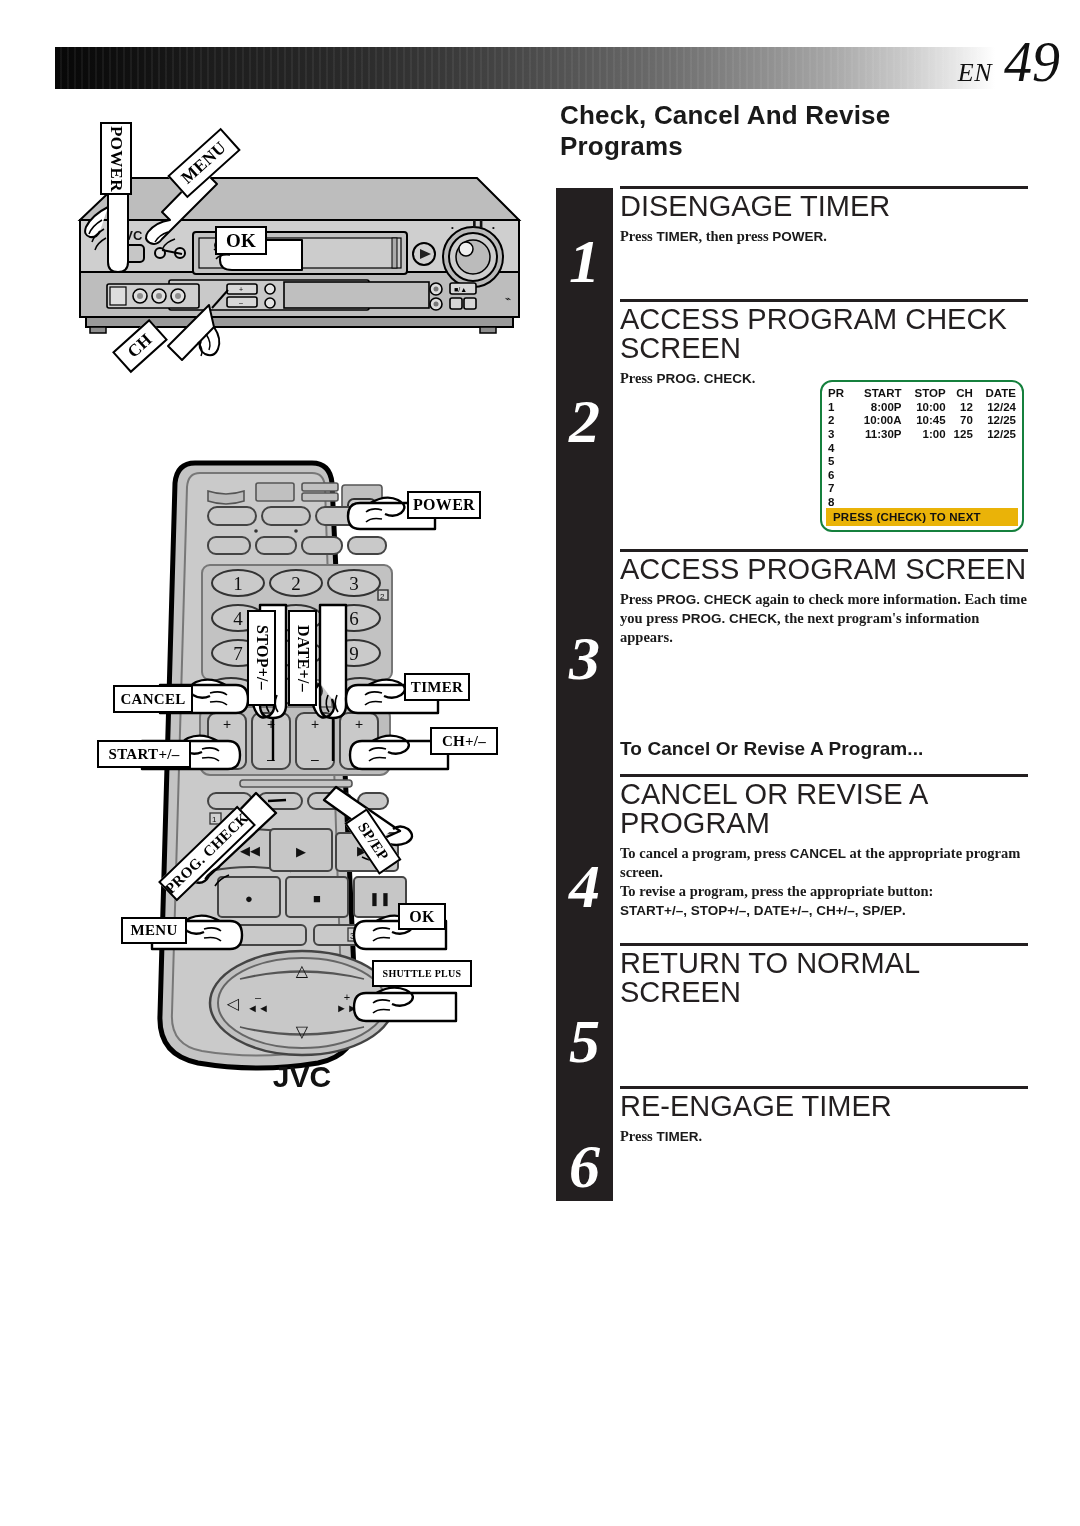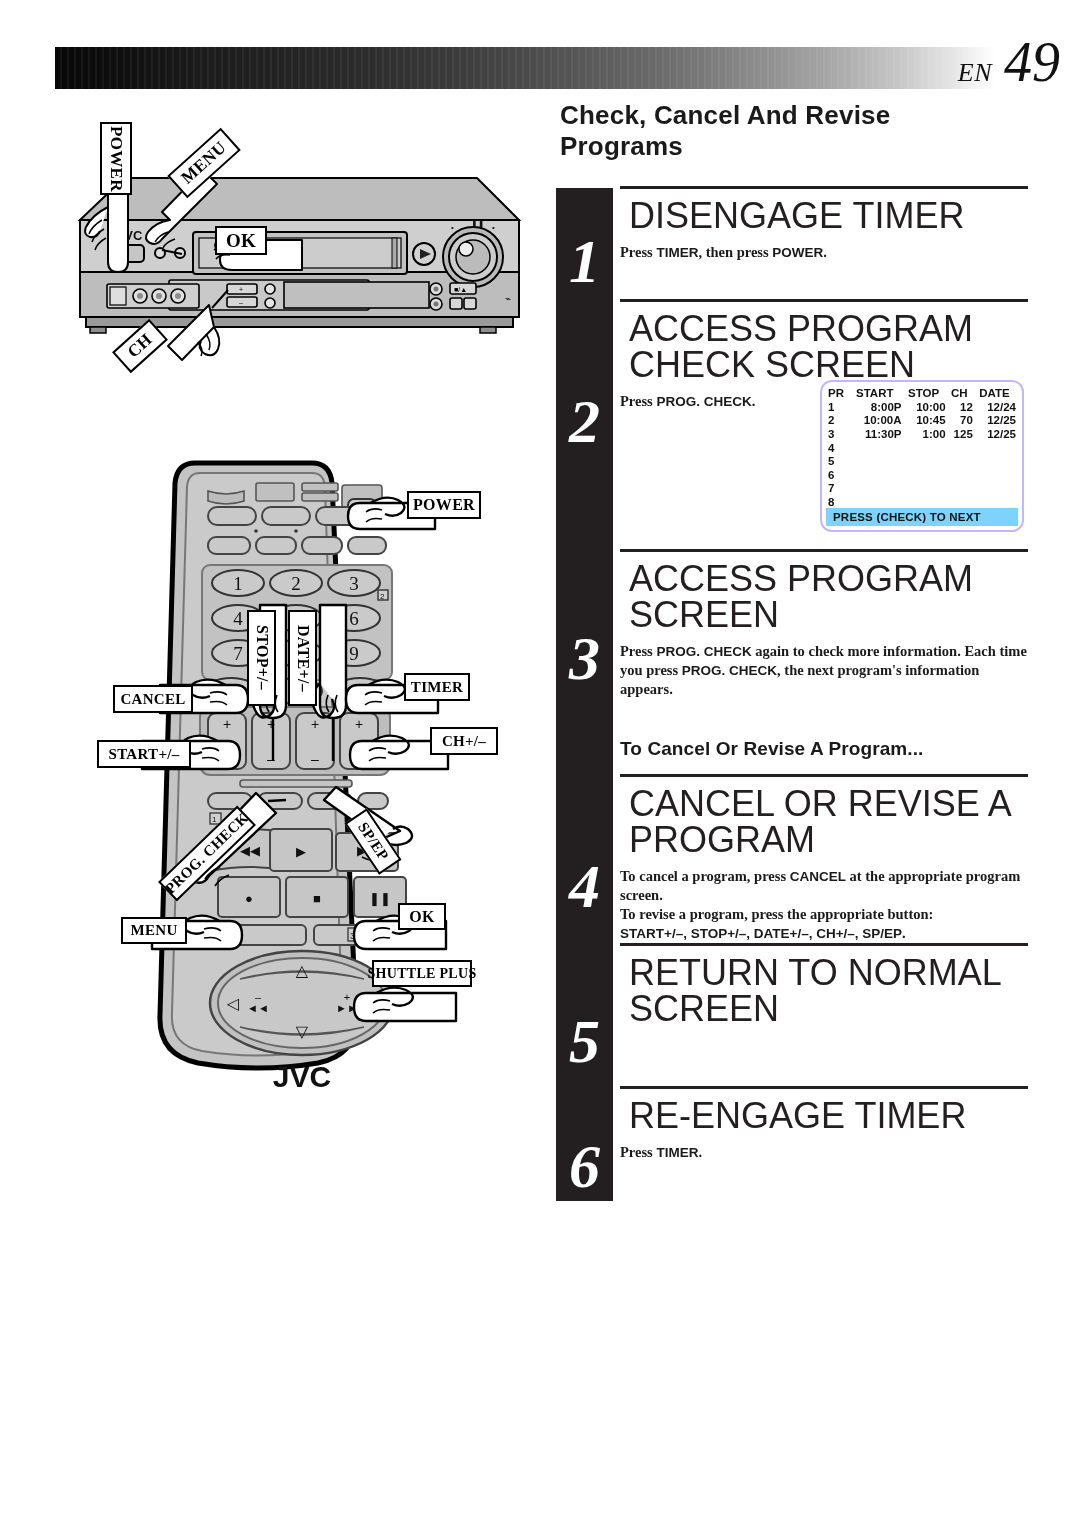--- a/index.html
+++ b/index.html
@@ -48,50 +48,50 @@
     position:absolute; left:556px; width:57px; text-align:center;
     font-family:"Liberation Serif", serif; font-style:italic; font-weight:bold;
     color:#fff; font-size:62px; line-height:1; z-index:3;
   }
 
   .step {
     position:absolute; left:620px; width:408px;
   }
   .step .rule { height:3px; background:#231f20; margin-bottom:3px; }
   .step h2 {
-    margin:9px; font-weight:normal; font-size:36px; line-height:1.0;
+    margin:0; font-weight:normal; font-size:29px; line-height:1.0;
     letter-spacing:0px; color:#231f20;
     font-family:"Liberation Sans", sans-serif;
   }
   .step .body {
     margin-top:6px; font-family:"Liberation Serif", serif;
     font-size:14.5px; line-height:1.32; color:#1a1a1a;font-weight:bold;
   }
   .step .body b { font-family:"Liberation Sans", sans-serif; font-size:13.5px; }
 
   #subheading {
     position:absolute; left:620px; width:408px;
     font-size:19px; font-weight:bold; color:#1a1a1a; letter-spacing:.1px;
   }
 
   
   #osd {
     position:absolute; left:820px; top:380px; width:204px; height:152px;
-    border:2px solid #c4b5fd; border-radius:12px; background:#fff;
+    border:2px solid #15803d; border-radius:12px; background:#fff;
     padding:5px 6px 0 6px; overflow:hidden;
   }
   #osd table { width:100%; border-collapse:collapse;
     font-family:"Liberation Sans", sans-serif; font-weight:bold; font-size:11.5px; color:#111; }
-  #osd th { font-weight:bold; padding:0 0 1px 0; }
+  #osd th { font-weight:bold; padding:0 0 1px 0; text-align:right; }
   #osd th.l, #osd td.l { text-align:left; }
   #osd td { padding:0; text-align:right; height:13.6px; }
   #osd .pr { width:20px; }
   #osd-footer{
     position:absolute; left:4px; right:4px; bottom:4px; height:18px;
-    background:#7dd3fc; display:flex; align-items:center; padding-left:7px;
+    background:#eab308; display:flex; align-items:center; padding-left:7px;
     font-size:11.5px; font-weight:bold; letter-spacing:.2px; color:#111;
   }
 
   
   #vcr-fig { position:absolute; left:62px; top:112px; width:470px; height:290px; }
   #remote-fig { position:absolute; left:90px; top:455px; width:410px; height:650px; }
 
   .flag {
     position:absolute; background:#fff; border:2px solid #000;
     font-family:"Liberation Serif", serif; font-weight:bold; color:#000;
@@ -520,13 +520,13 @@
 <div class="flag" style="left:113px; top:685px; width:80px; height:28px; font-size:15px;">CANCEL</div>
 <div class="flag" style="left:97px; top:740px; width:94px; height:28px; font-size:15px;">START+/–</div>
 <div class="flag vert" style="left:247px; top:610px; width:29px; height:96px; font-size:16px;">STOP+/–</div>
 <div class="flag vert" style="left:288px; top:610px; width:29px; height:96px; font-size:16px;">DATE+/–</div>
 <div class="flag" style="left:404px; top:673px; width:66px; height:28px; font-size:15px;">TIMER</div>
 <div class="flag" style="left:430px; top:727px; width:68px; height:28px; font-size:15px;">CH+/–</div>
 <div class="flag" style="left:152px; top:840px; width:110px; height:27px; font-size:15px; transform:rotate(-44deg);">PROG. CHECK</div>
 <div class="flag" style="left:342px; top:828px; width:62px; height:27px; font-size:15px; transform:rotate(56deg);">SP/EP</div>
 <div class="flag" style="left:121px; top:917px; width:66px; height:27px; font-size:15px;">MENU</div>
 <div class="flag" style="left:398px; top:903px; width:48px; height:27px; font-size:16px;">OK</div>
-<div class="flag" style="left:372px; top:960px; width:100px; height:27px; font-size:14px;">SHUTTLE PLUS</div>
+<div class="flag" style="left:372px; top:960px; width:100px; height:27px; font-size:10px;">SHUTTLE PLUS</div>
 
 </body></html>

